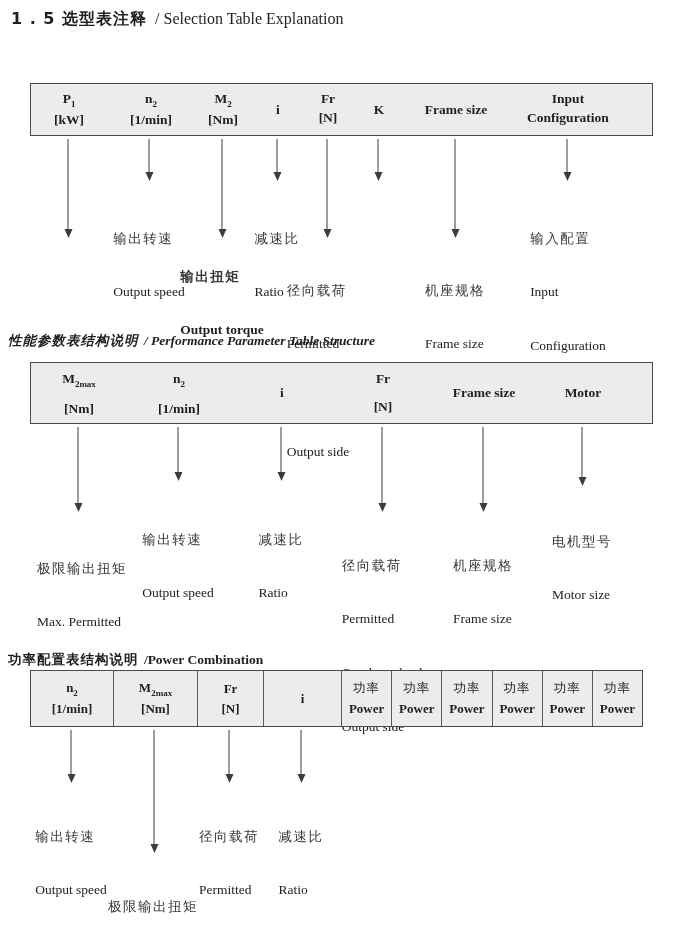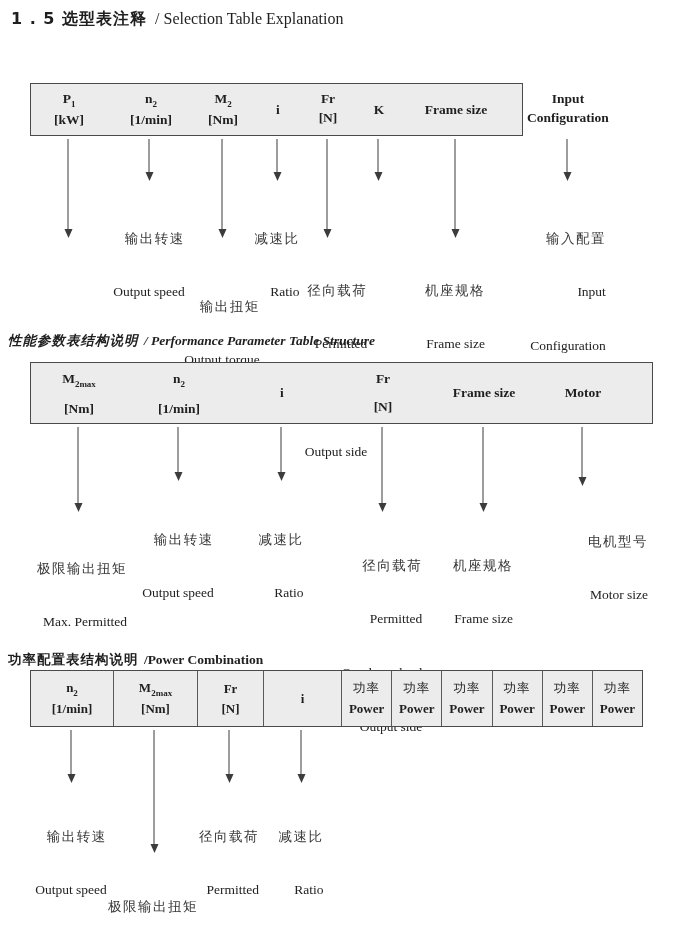--- a/index.html
+++ b/index.html
@@ -58,40 +58,40 @@
     position:absolute;left:50%;bottom:-9px;
     transform:translateX(-50%);
     border-left:4px solid transparent;
     border-right:4px solid transparent;
     border-top:9px solid #3c3c3c;
   }
   
   .callout{
     position:absolute;
     transform:translateX(-50%);
-    text-align:right;
+    text-align:left;
     font-size:13.5px;
     line-height:18px;
     white-space:pre-wrap;
   }
   .callout .zh{font-family:"DejaVu Sans",sans-serif;font-size:13.5px;letter-spacing:1.5px;color:#383838;white-space:nowrap;}
   .callout .en{white-space:pre;color:#222;}
 </style>
 </head>
 <body>
 
 <div class="page">
 
   <div class="abs doc-title">
     <span class="tzh">1 . 5 选型表注释</span>
     <span class="ten">/  Selection Table Explanation</span>
   </div>
 
 
-  <div class="abs ptable" style="left:30px;top:83px;width:493px;height:53px;">
+  <div class="abs ptable" style="left:30px;top:83px;width:623px;height:53px;">
     <div class="tcol two" style="left:38px;top:7px;">
       <div class="cl1"><span>P</span><sub class="csub">1</sub></div>
       <div class="cl2">[kW]</div>
     </div>
     <div class="tcol two" style="left:120px;top:7px;">
       <div class="cl1"><span>n</span><sub class="csub">2</sub></div>
       <div class="cl2">[1/min]</div>
     </div>
     <div class="tcol two" style="left:192px;top:7px;">
       <div class="cl1"><span>M</span><sub class="csub">2</sub></div>
@@ -132,21 +132,21 @@
   <div class="callout" style="left:277px;top:193px;">
     <div class="zh">减速比</div>
     <div class="en">Ratio</div>
   </div>
   <div class="callout" style="left:568px;top:193px;">
     <div class="zh">输入配置</div>
     <div class="en">Input</div>
     <div class="en">Configuration</div>
   </div>
 
-  <div class="callout" style="left:222px;top:261px;">
+  <div class="callout" style="left:222px;top:231px;font-weight:bold;">
     <div class="zh">输出扭矩</div>
     <div class="en">Output torque</div>
   </div>
   <div class="callout" style="left:327px;top:245px;">
     <div class="zh">径向载荷</div>
     <div class="en">Permitted</div>
     <div class="en">Overhung load</div>
     <div class="en">Output side</div>
   </div>
   <div class="callout" style="left:455px;top:245px;">
@@ -206,21 +206,21 @@
   <div class="callout" style="left:382px;top:520px;">
     <div class="zh">径向载荷</div>
     <div class="en">Permitted</div>
     <div class="en">Overhung load</div>
     <div class="en">Output side</div>
   </div>
   <div class="callout" style="left:483px;top:520px;">
     <div class="zh">机座规格</div>
     <div class="en">Frame size</div>
   </div>
-  <div class="callout" style="left:582px;top:496px;margin-left:36px;">
+  <div class="callout" style="left:582px;top:496px;">
     <div class="zh">电机型号</div>
     <div class="en">Motor size</div>
   </div>
 
   <div class="abs sec-heading" style="left:8px;top:651px;">
     <span class="hzh">功率配置表结构说明</span>
     <span class="hen">/Power Combination</span>
   </div>
 
   <div class="abs table3" style="left:30px;top:670px;width:613px;height:57px;">

